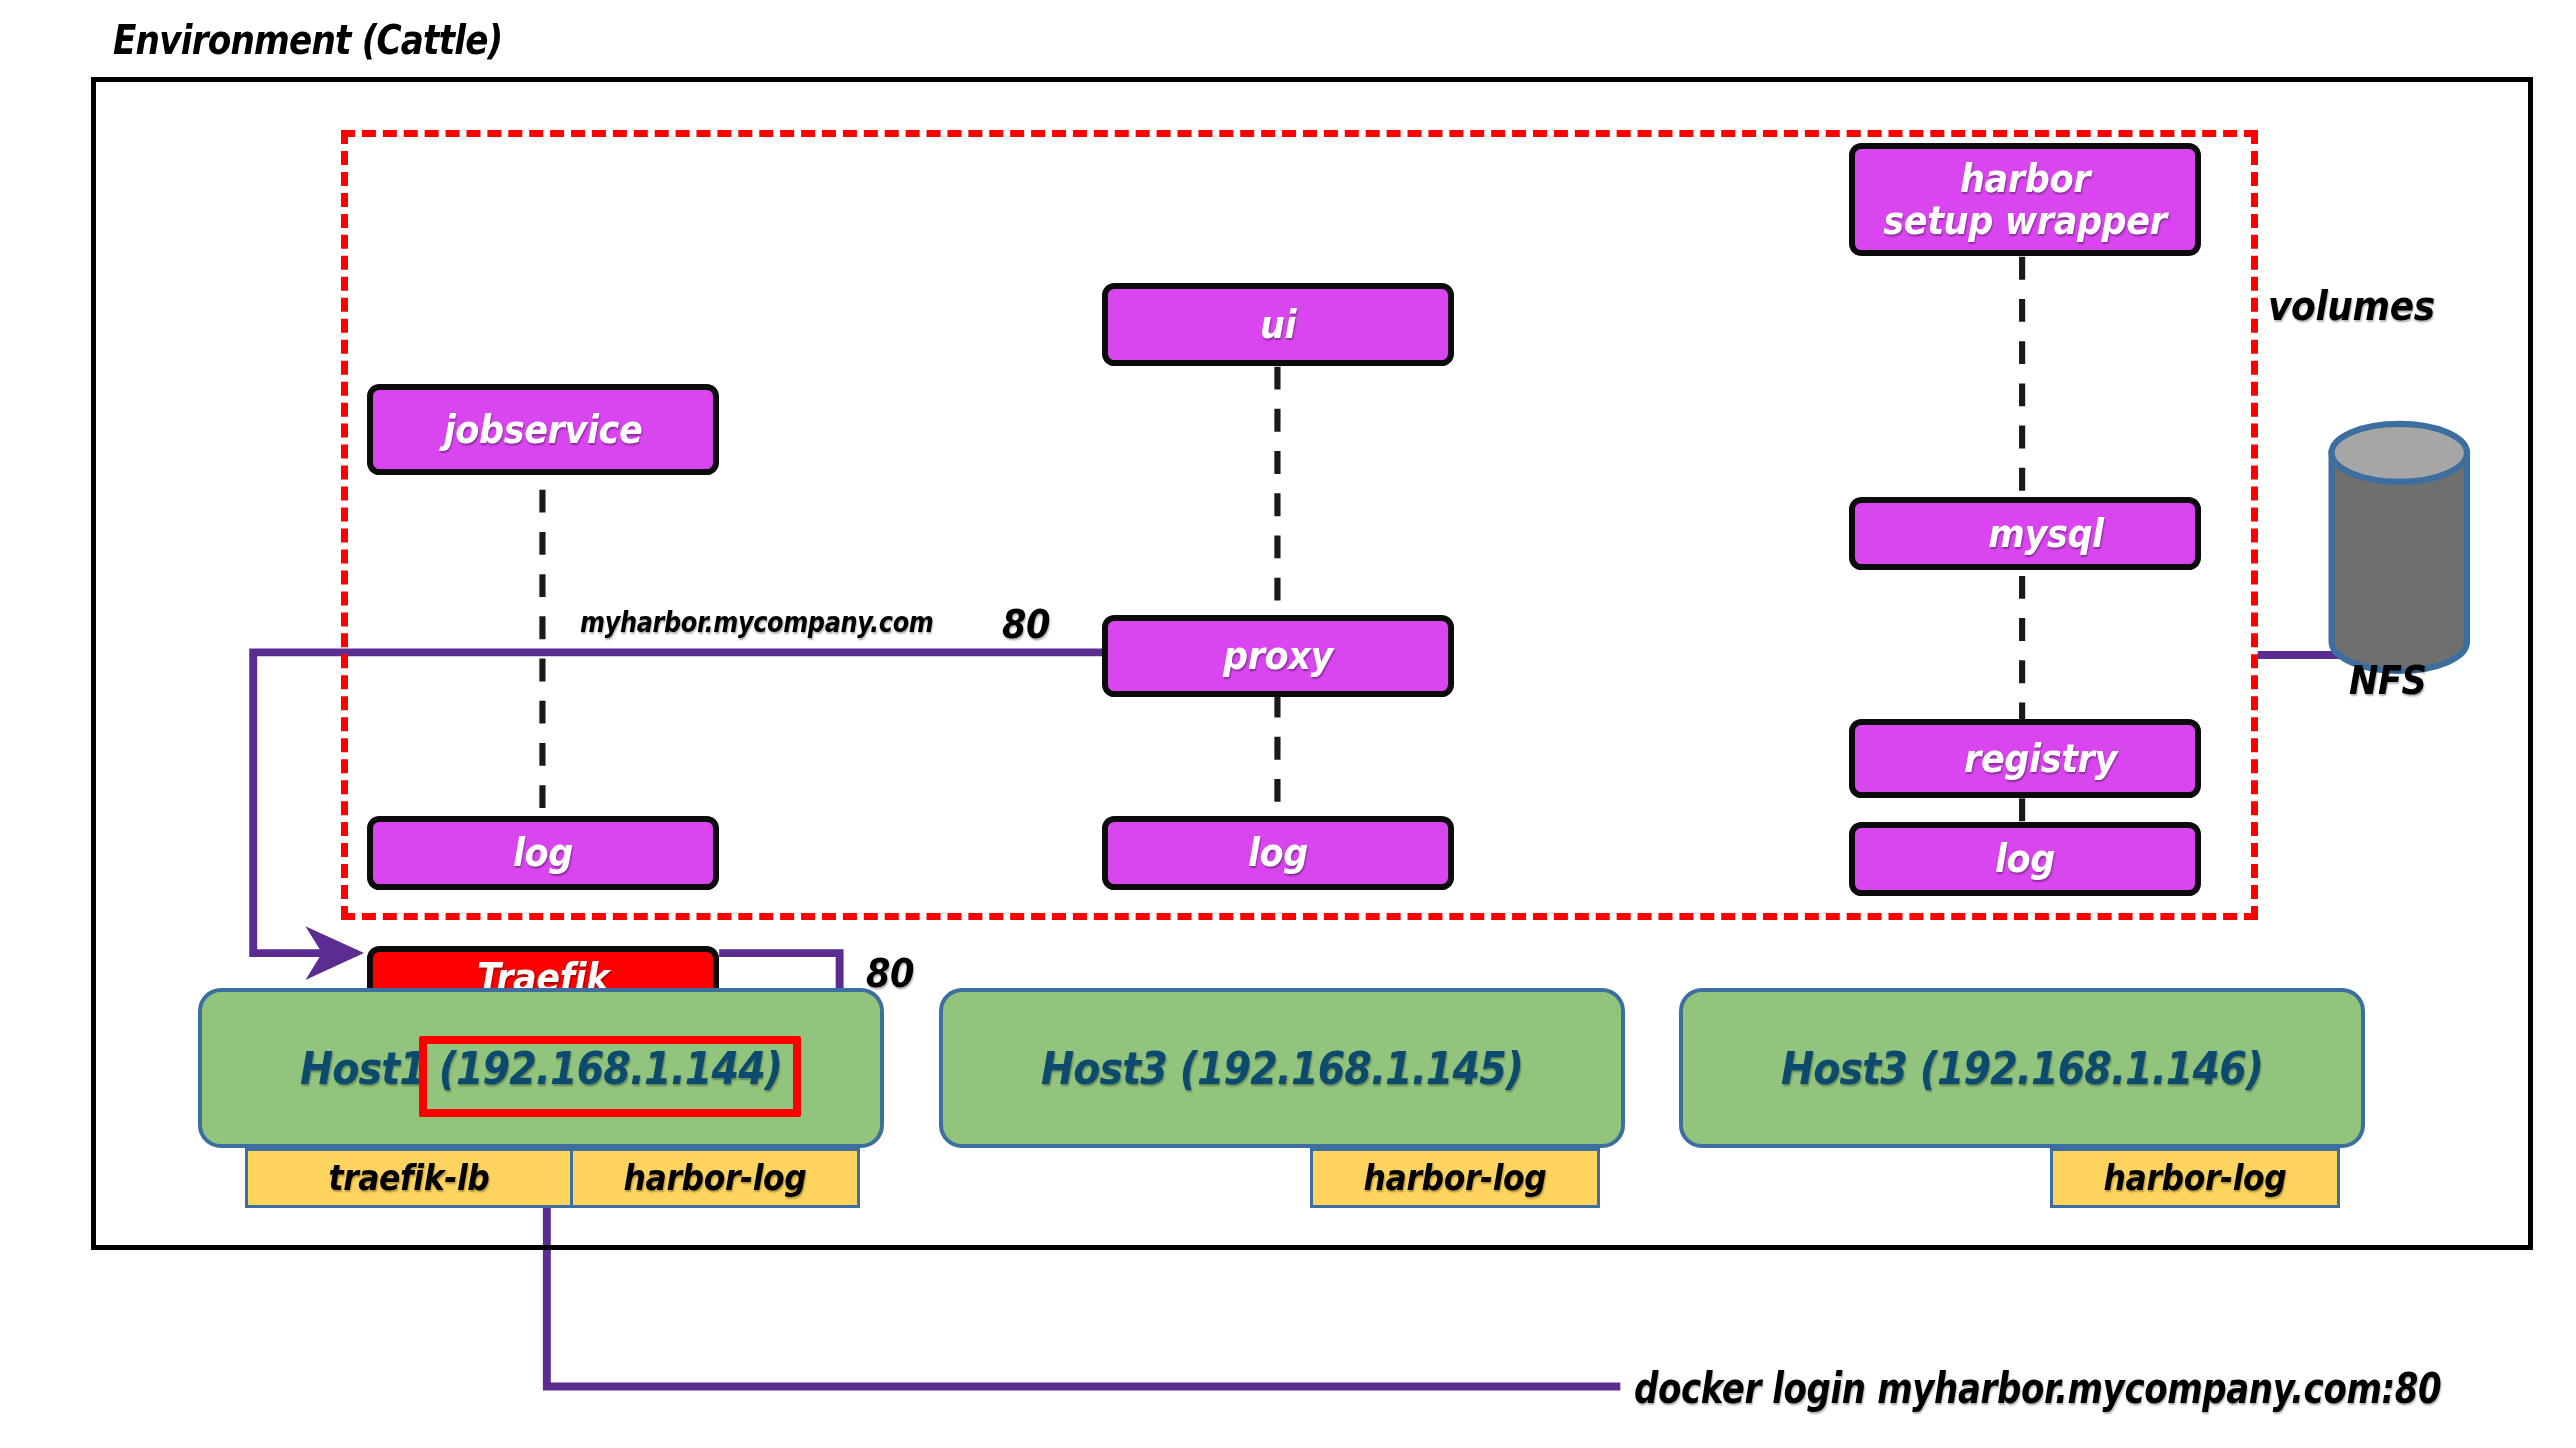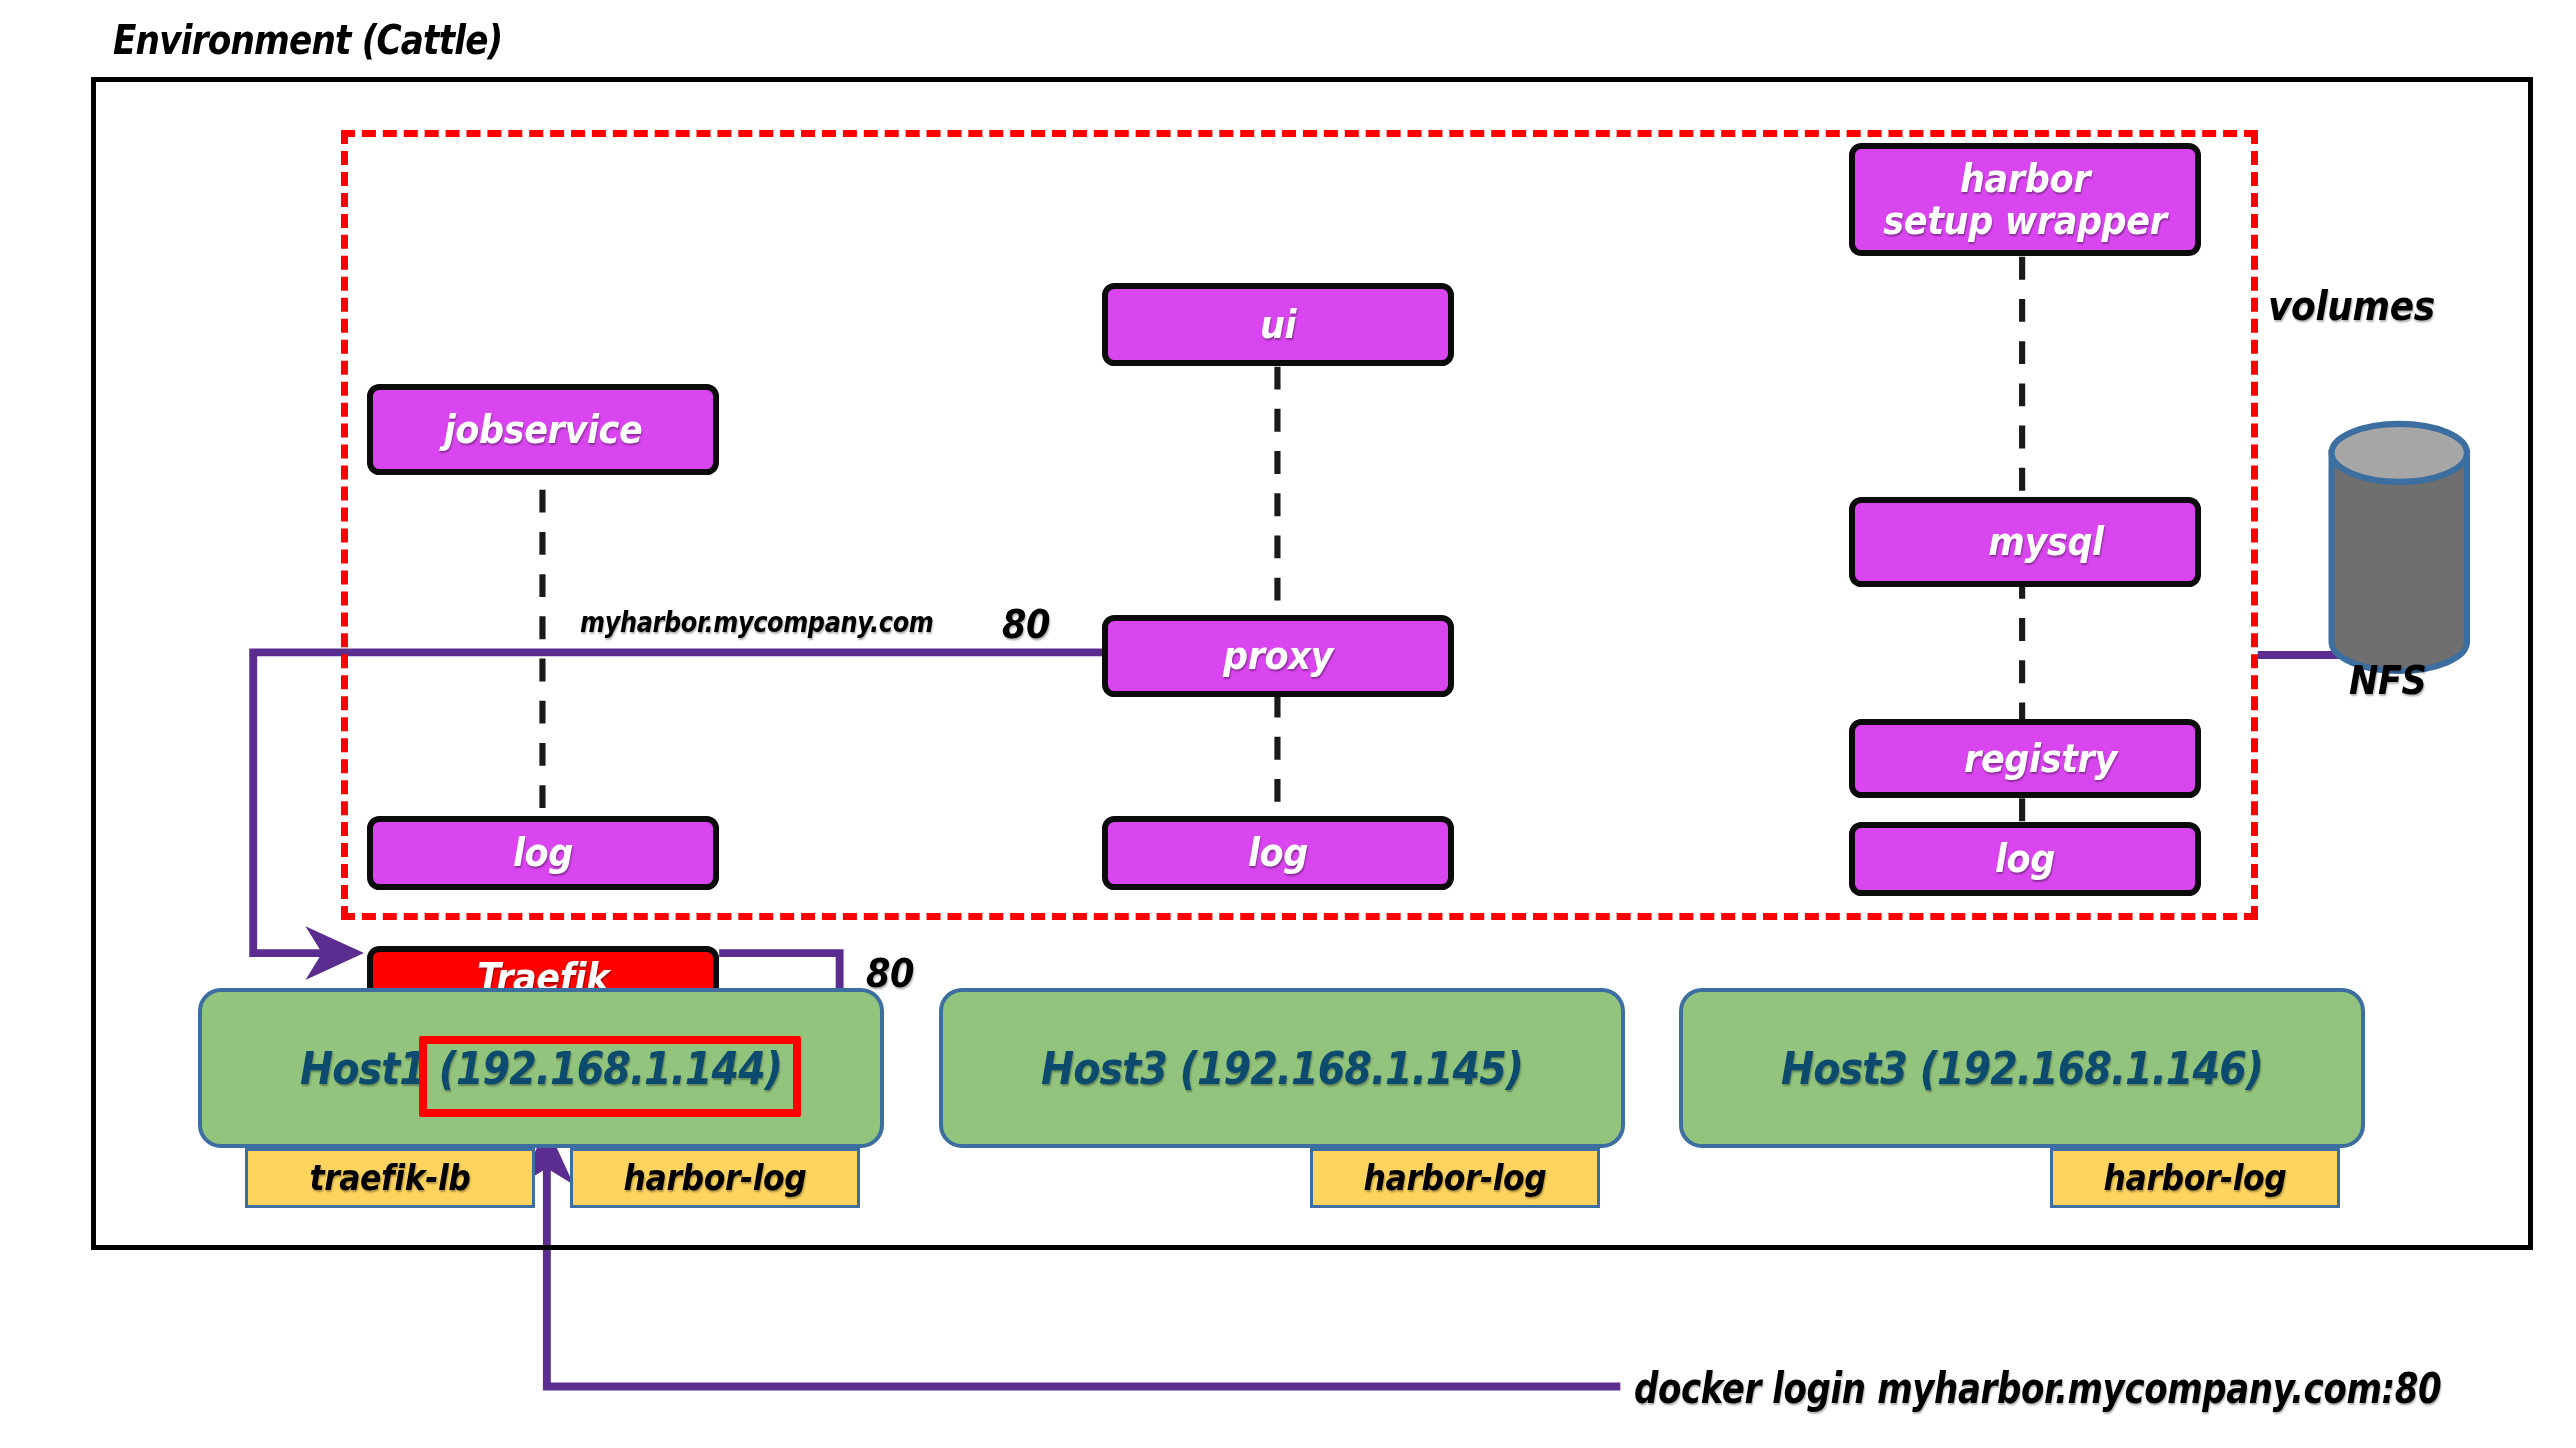--- a/index.html
+++ b/index.html
@@ -186,36 +186,36 @@
 
   <div class="svc" style="left:1102px; top:615px; width:352px; height:82px;">proxy</div>
 
   <div class="svc" style="left:1102px; top:816px; width:352px; height:74px;">log</div>
 
   <div class="svc" style="left:1849px; top:143px; width:352px; height:113px; flex-direction:column;">
     <span>harbor</span>
     <span>setup wrapper</span>
   </div>
 
-  <div class="svc" style="left:1849px; top:497px; width:352px; height:90px;padding-left:42px;">mysql</div>
+  <div class="svc" style="left:1849px; top:497px; width:352px; height:73px;padding-left:42px;">mysql</div>
 
   <div class="svc" style="left:1849px; top:719px; width:352px; height:79px;padding-left:31px;">registry</div>
 
   <div class="svc" style="left:1849px; top:822px; width:352px; height:74px;">log</div>
 
   <div class="svc traefik" style="left:367px; top:921px; width:352px; height:63px;margin-top:25px;">Traefik</div>
 
   <div class="host" style="left:198px; top:988px; width:686px; height:160px;">Host1 (192.168.1.144)</div>
   <div class="ip-highlight" style="left:419px; top:1036px; width:382px; height:81px;"></div>
 
   <div class="host" style="left:939px; top:988px; width:686px; height:160px;">Host3 (192.168.1.145)</div>
 
   <div class="host" style="left:1679px; top:988px; width:686px; height:160px;">Host3 (192.168.1.146)</div>
 
-  <div class="stacklabel" style="left:245px; top:1148px; width:290px; height:60px;">traefik-lb</div>
+  <div class="stacklabel" style="left:245px; top:1148px; width:328px; height:60px;">traefik-lb</div>
   <div class="stacklabel" style="left:570px; top:1148px; width:290px; height:60px;">harbor-log</div>
   <div class="stacklabel" style="left:1310px; top:1148px; width:290px; height:60px;">harbor-log</div>
   <div class="stacklabel" style="left:2050px; top:1148px; width:290px; height:60px;">harbor-log</div>
 
   <div class="anno domain" style="left:580px; top:605px;">myharbor.mycompany.com</div>
 
   <div class="anno port" style="left:1002px; top:594px;">80</div>
 
   <div class="anno port" style="left:866px; top:943px;">80</div>
 

